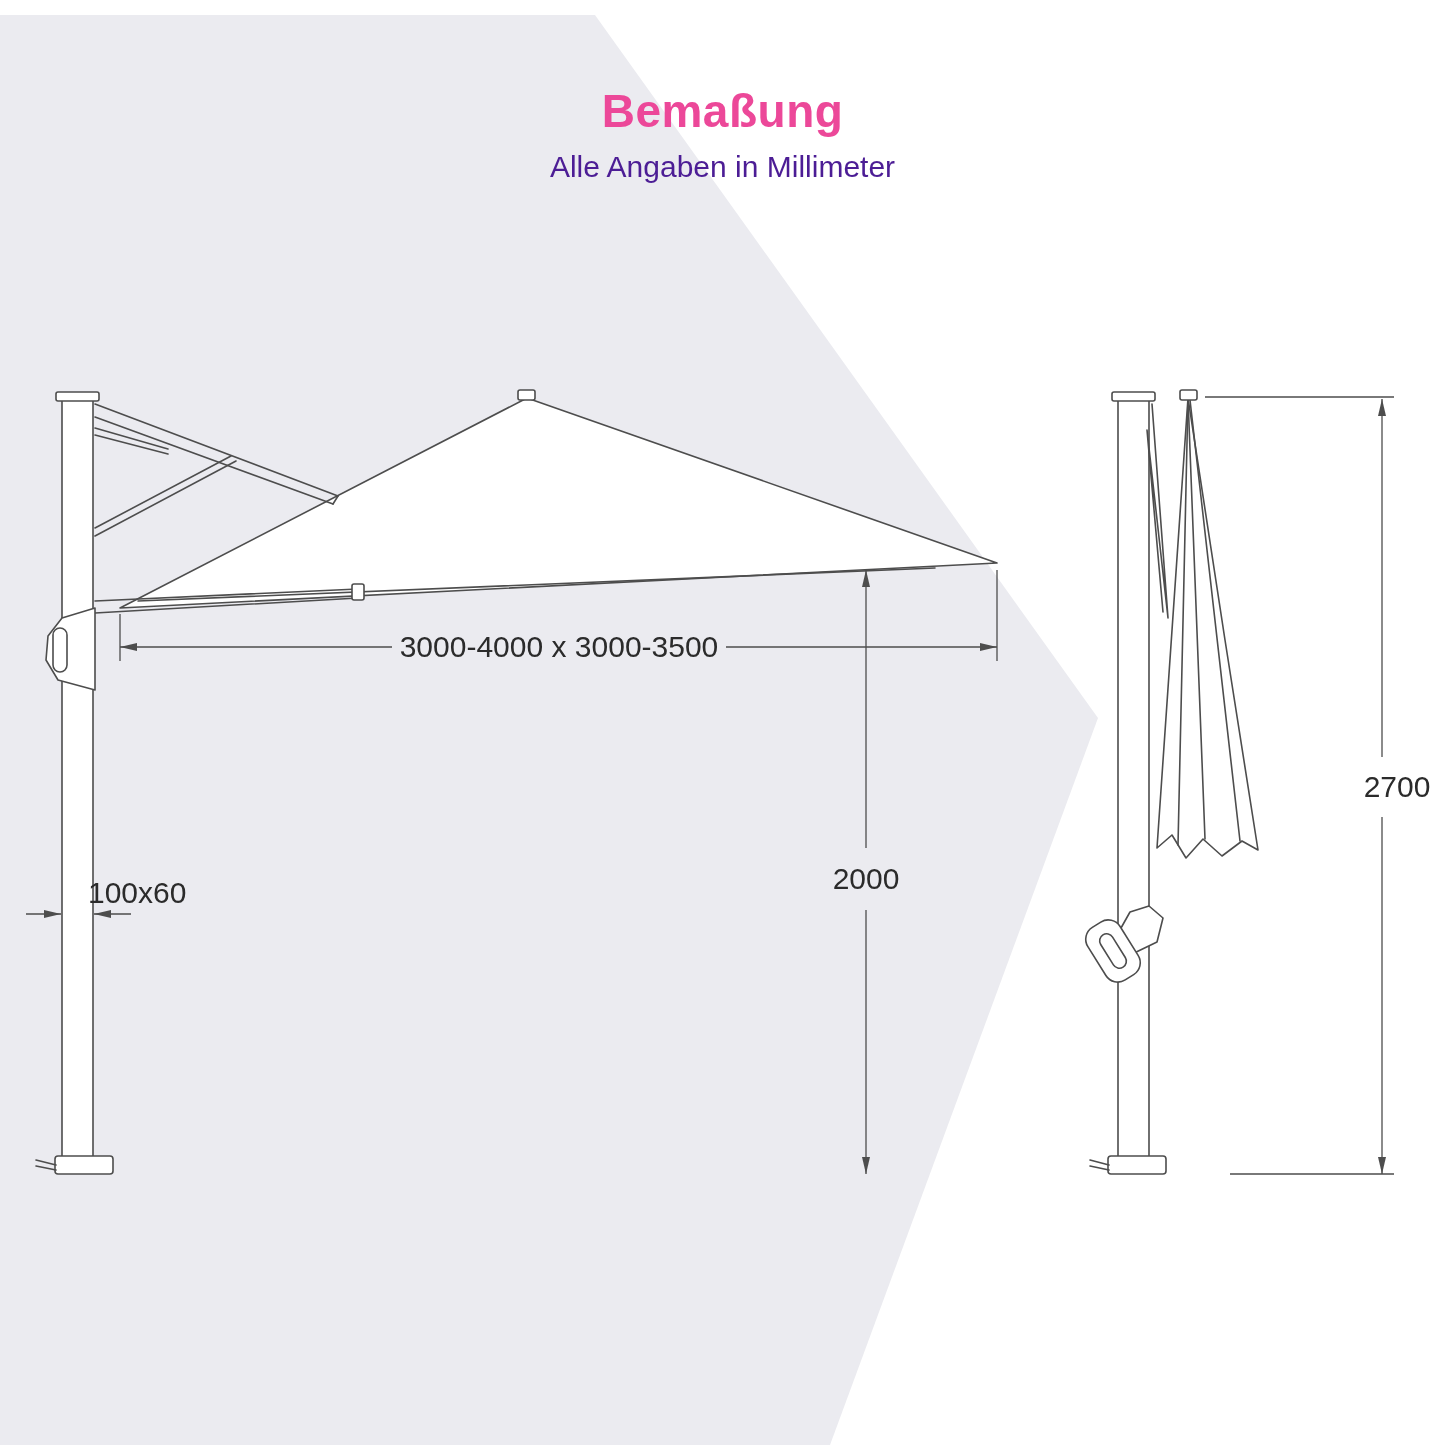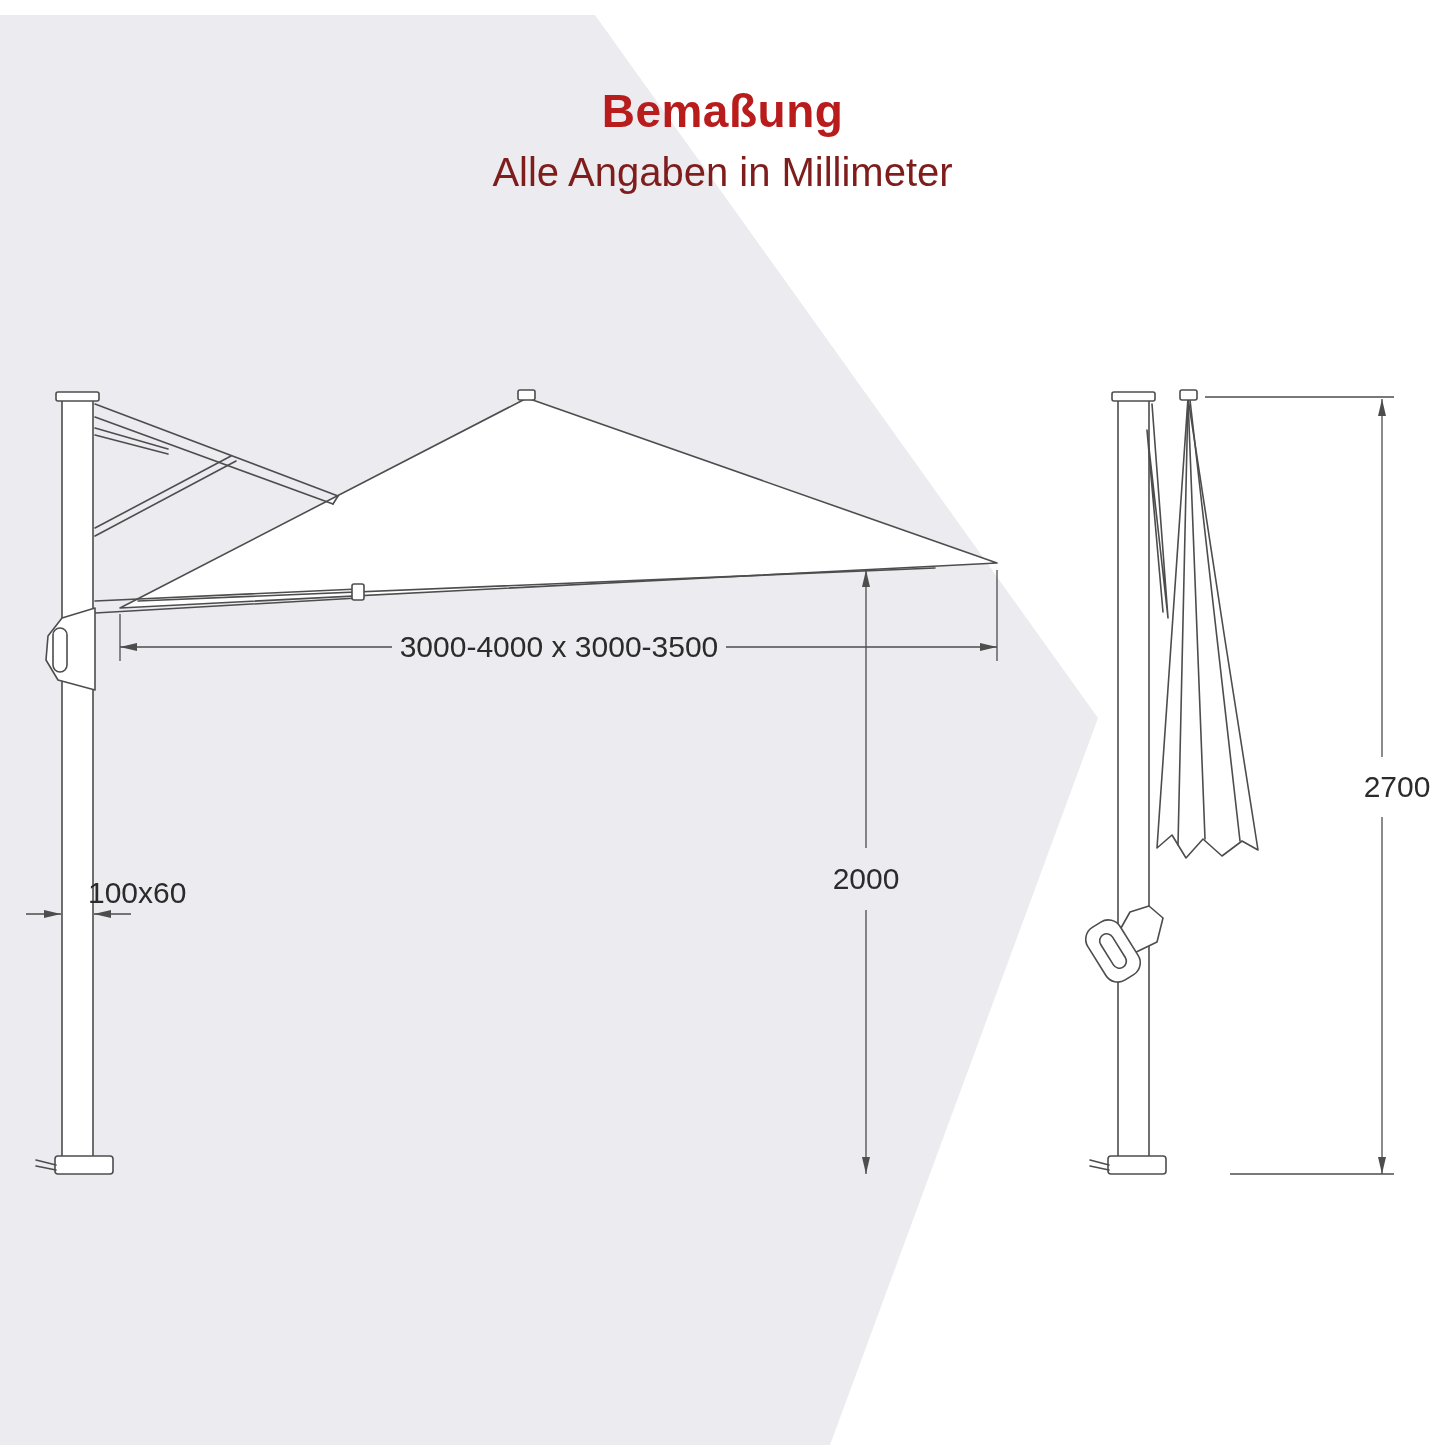--- a/index.html
+++ b/index.html
@@ -6,27 +6,27 @@
   .page{
     position:relative;
     width:1445px;height:1445px;
     background:#ffffff;
     overflow:hidden;
     font-family:"Liberation Sans",sans-serif;
   }
   .page-title{
     position:absolute;top:84px;left:0;width:100%;
     text-align:center;
-    font-size:46px;font-weight:700;color:#b91c1c;
+    font-size:46px;font-weight:700;color:#ec4899;
     letter-spacing:0.5px;
   }
   .page-subtitle{
     position:absolute;top:150px;left:0;width:100%;
     text-align:center;
-    font-size:40px;font-weight:400;color:#7f1d1d;
+    font-size:30px;font-weight:400;color:#4c1d95;
   }
   svg.drawing{position:absolute;top:0;left:0;}
   .draw line,.draw polyline,.draw polygon,.draw path,.draw rect{
     stroke:#4d4d4d;stroke-width:1.6;fill:none;
     stroke-linejoin:round;stroke-linecap:round;
   }
   .draw .white{fill:#ffffff;}
   .dim line{stroke:#4d4d4d;stroke-width:1.3;fill:none;}
   .dim text{
     font-family:"Liberation Sans",sans-serif;

